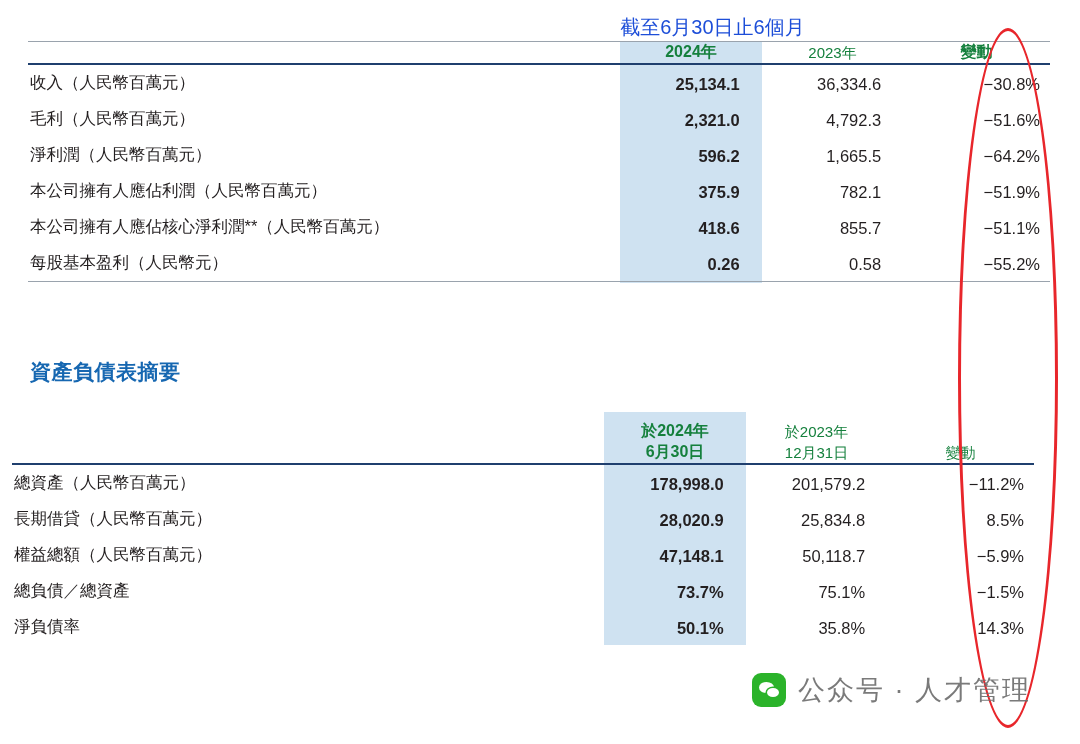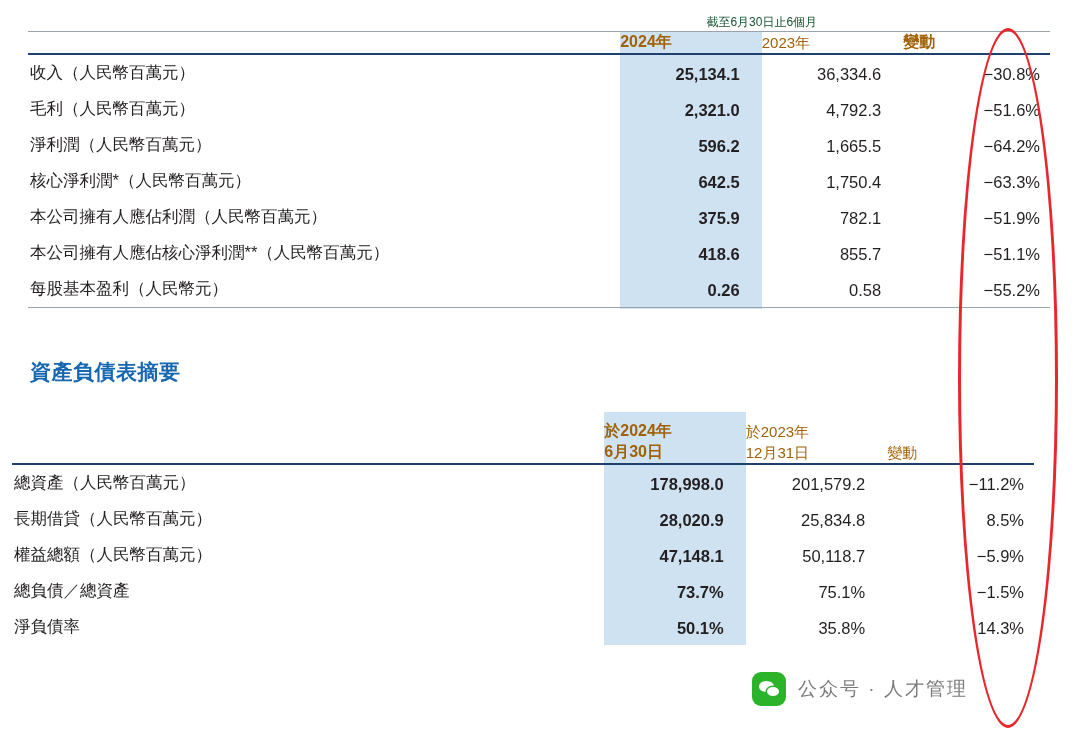--- a/index.html
+++ b/index.html
@@ -33,30 +33,30 @@
     font-weight: normal;
   }
   .col-label { width: 565px; }
   .col-cur   { width: 135px; }
   .col-prev  { width: 135px; }
   .col-chg   { width: 140px; }
 
   .hilite { background: #cfe2f1; }
 
   .hdr-span {
+    font-size: 20px;
+    font-weight: bold;
+    color: #1d4ed8;
+    padding-bottom: 6px;
+  }
+  .hdr-cell {
     text-align: center;
-    font-size: 12px;
-    font-weight: bold;
-    color: #14532d;
-    padding-bottom: 6px;
-  }
-  .hdr-cell {
     font-size: 15px;
     padding: 6px 0 7px 0;
-    color: #a16207;
+    color: #15803d;
   }
   .hdr-cell.bold { font-weight: bold; font-size: 16px; }
 
   .rule-thick td {
     border-top: 2px solid #1f3f6e;
     height: 0;
     font-size: 0;
     line-height: 0;
   }
   .rule-thin td {
@@ -127,21 +127,21 @@
   .wm-badge::after {
     content: "";
     position: absolute;
     left: 15px; top: 15px;
     width: 12px; height: 9px;
     border-radius: 50%;
     background: #ffffff;
     box-shadow: 0 0 0 1.5px #1aad19;
   }
   .wm-text {
-    font-size: 19px;
+    font-size: 27px;
     color: #6f6f6f;
     letter-spacing: 2px;
     white-space: nowrap;
   }
 </style>
 </head>
 <body>
 
 <div class="page">
 
@@ -188,26 +188,20 @@
         <td class="num">4,792.3</td>
         <td class="num chg">−51.6%</td>
       </tr>
       <tr class="row">
         <td class="label">淨利潤（人民幣百萬元）</td>
         <td class="num cur hilite">596.2</td>
         <td class="num">1,665.5</td>
         <td class="num chg">−64.2%</td>
       </tr>
       <tr class="row">
-        <td class="label">核心淨利潤*（人民幣百萬元）</td>
-        <td class="num cur hilite">642.5</td>
-        <td class="num">1,750.4</td>
-        <td class="num chg">−63.3%</td>
-      </tr>
-      <tr class="row">
         <td class="label">本公司擁有人應佔利潤（人民幣百萬元）</td>
         <td class="num cur hilite">375.9</td>
         <td class="num">782.1</td>
         <td class="num chg">−51.9%</td>
       </tr>
       <tr class="row">
         <td class="label">本公司擁有人應佔核心淨利潤**（人民幣百萬元）</td>
         <td class="num cur hilite">418.6</td>
         <td class="num">855.7</td>
         <td class="num chg">−51.1%</td>

